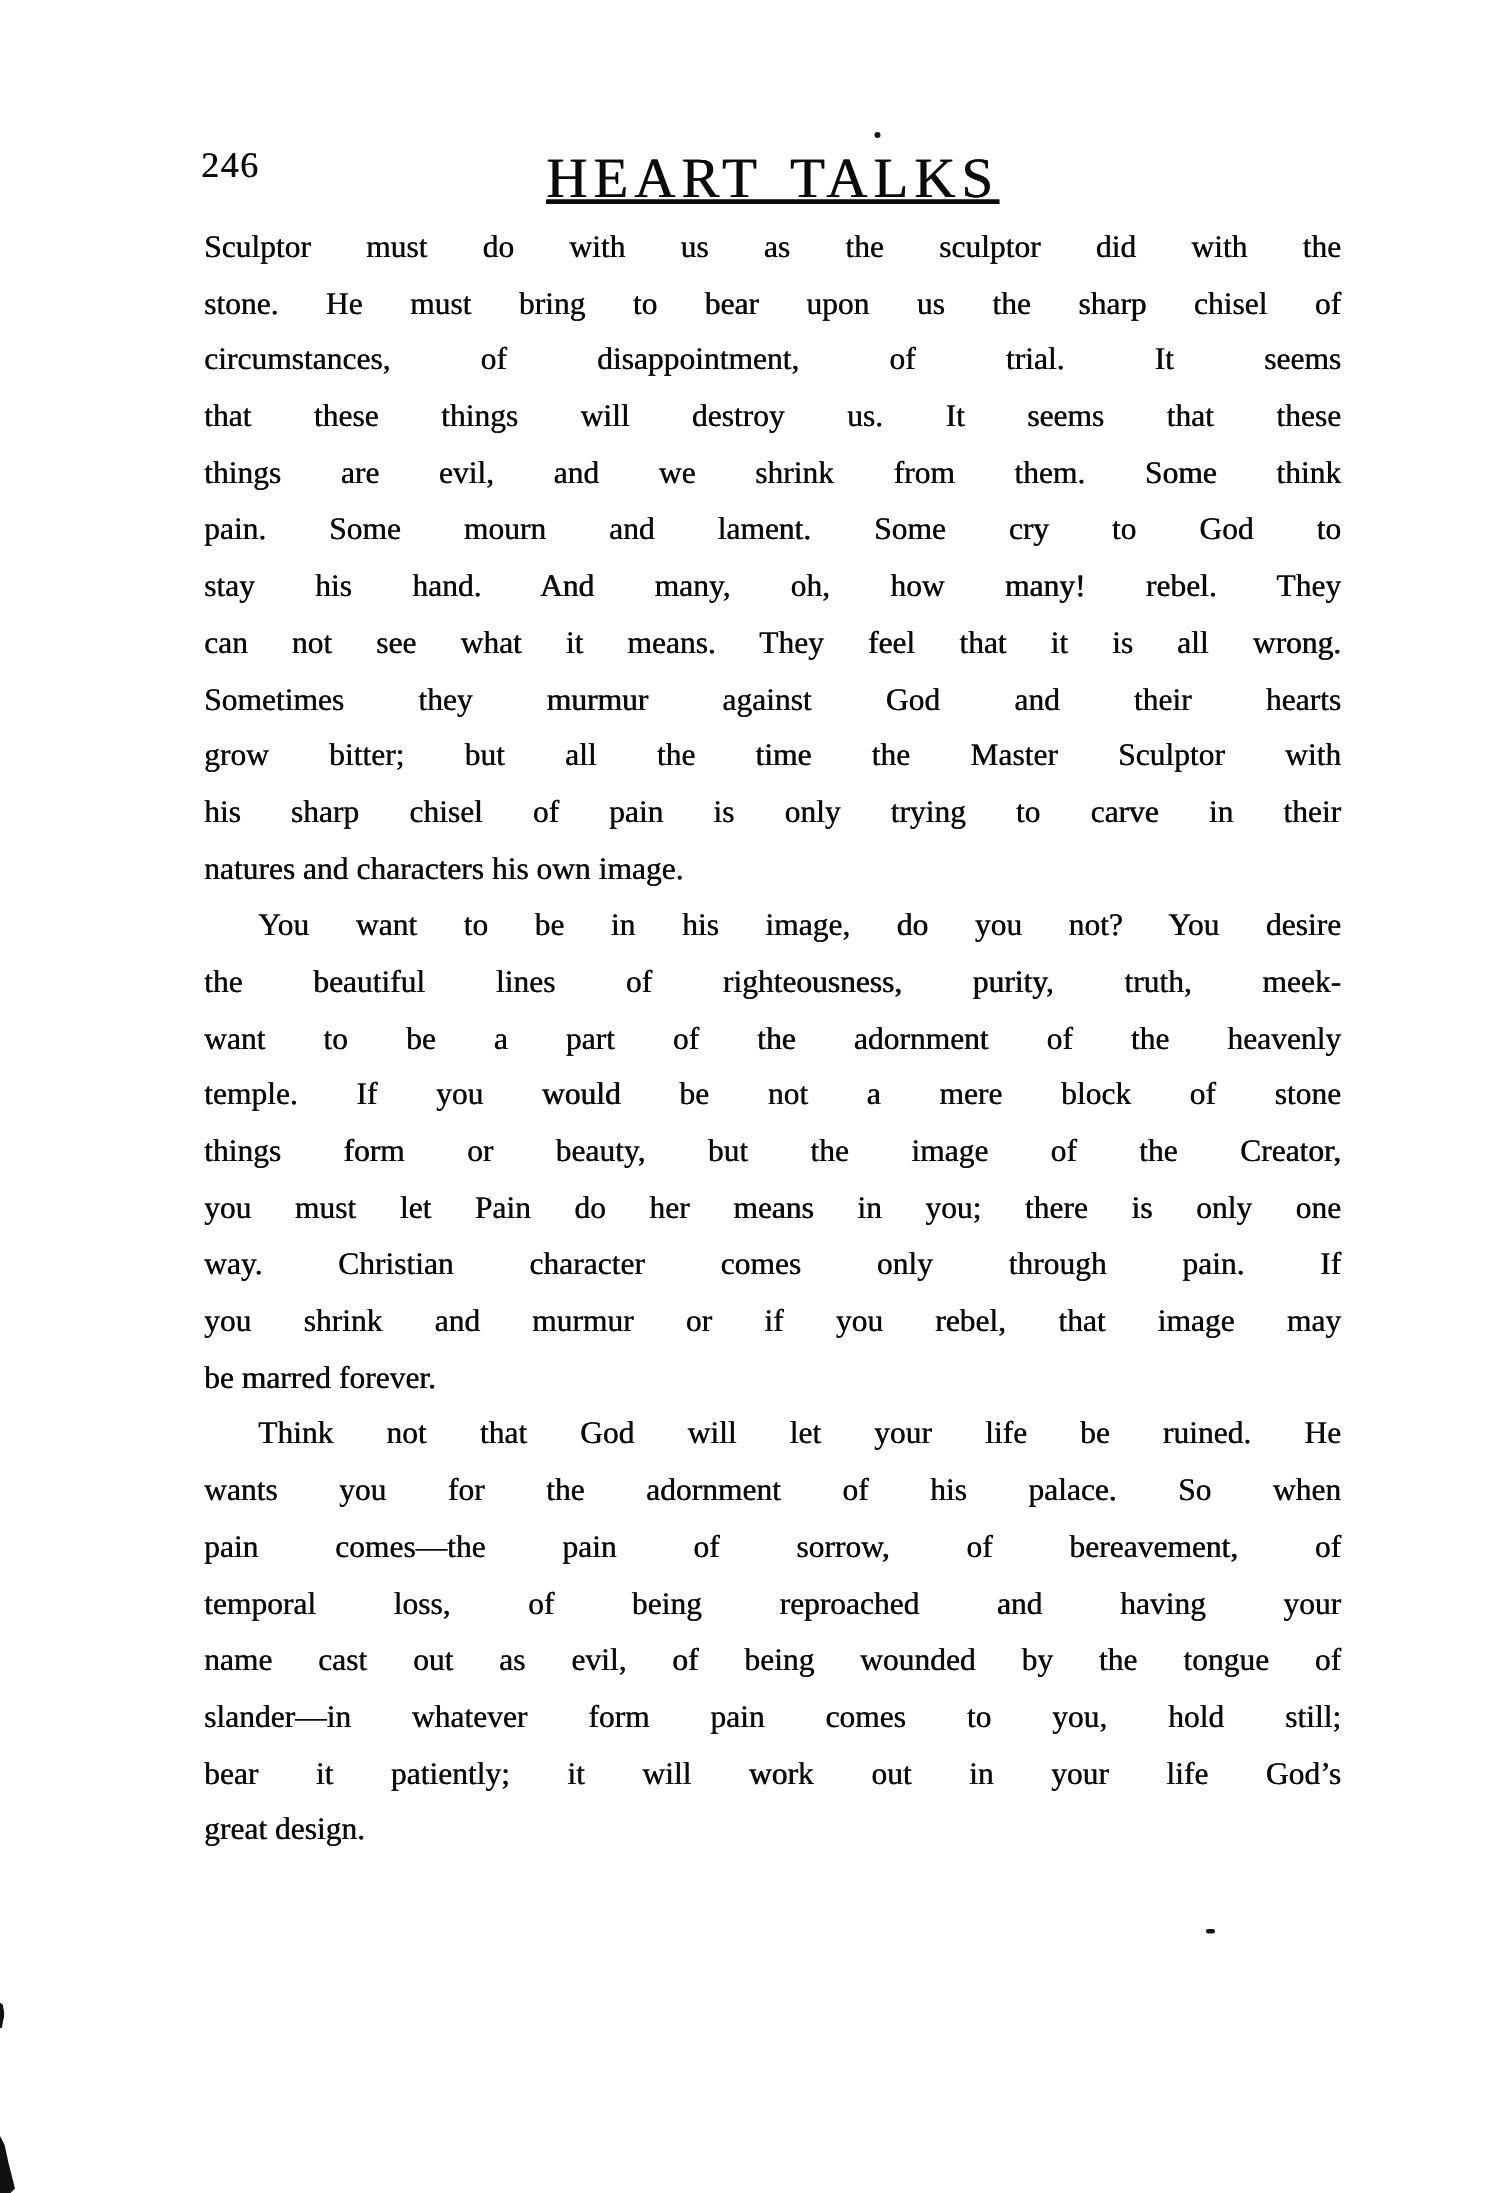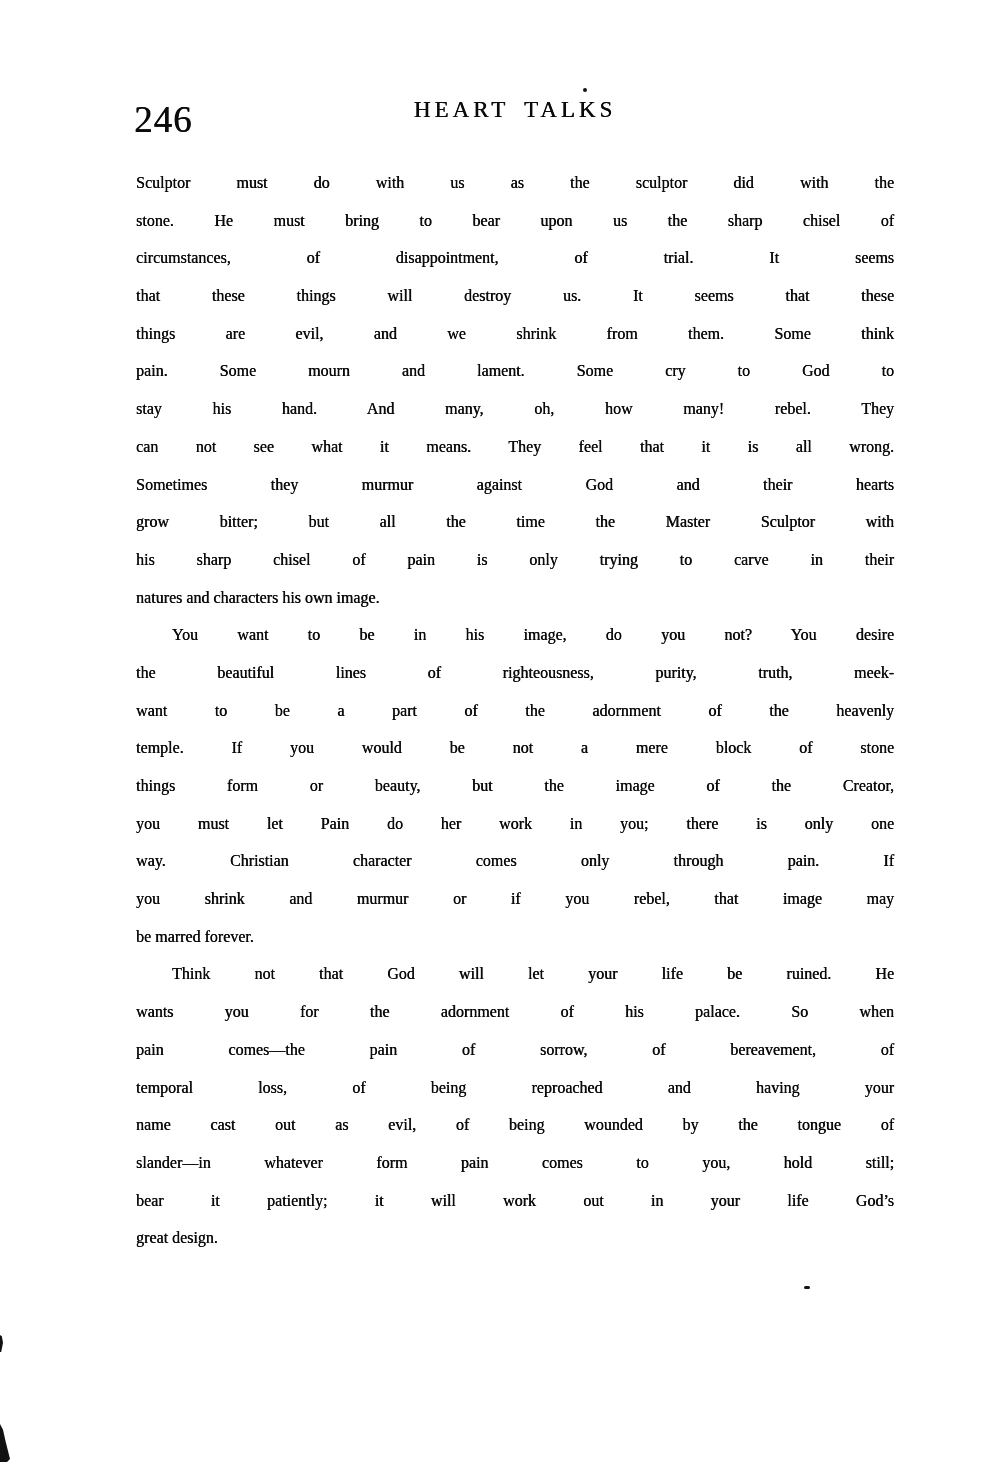--- a/index.html
+++ b/index.html
@@ -22,38 +22,39 @@
     position: absolute;
     left: 136px;
     top: 97px;
     width: 758px;
     height: 34px;
   }
   .pagenum {
     position: absolute;
     left: -2px;
     top: 1px;
-    font-size: 37px;
+    font-size: 24px;
     letter-spacing: 1px;
     text-shadow: 0.4px 0 0 currentColor;
   }
   .running-head {
     text-align: center;
-    font-size: 23px;
+    font-size: 38px;
     letter-spacing: 4px;
     word-spacing: 6px;
     text-shadow: 0.4px 0 0 currentColor;
+    text-decoration: underline;
   }
   
   .text-block {
     position: absolute;
     left: 136px;
-    top: 164px;
+    top: 146px;
     width: 758px;
-    font-size: 16px;
+    font-size: 21px;
     line-height: 37.7px;
     text-shadow: 0.35px 0 0 currentColor;
   }
   .line {
     text-align: justify;
     text-align-last: justify;
     height: 37.7px;
     white-space: normal;
   }
   .line.indent { text-indent: 36px; font-family: Liberation Serif, serif; }
@@ -108,21 +109,21 @@
         <div class="line">grow bitter; but all the time the Master Sculptor with</div>
         <div class="line">his sharp chisel of pain is only trying to carve in their</div>
         <div class="line last">natures and characters his own image.</div>
       </div>
       <div>
         <div class="line indent">You want to be in his image, do you not?  You desire</div>
         <div class="line">the beautiful lines of righteousness, purity, truth, meek-</div>
         <div class="line">want to be a part of the adornment of the heavenly</div>
         <div class="line">temple.  If you would be not a mere block of stone</div>
         <div class="line">things form or beauty, but the image of the Creator,</div>
-        <div class="line">you must let Pain do her work in you; there is only one</div>
+        <div class="line">you must let Pain do her means in you; there is only one</div>
         <div class="line">way.  Christian character comes only through pain.  If</div>
         <div class="line">you shrink and murmur or if you rebel, that image may</div>
         <div class="line last">be marred forever.</div>
       </div>
       <div>
         <div class="line indent">Think not that God will let your life be ruined.  He</div>
         <div class="line">wants you for the adornment of his palace.  So when</div>
         <div class="line">pain comes—the pain of sorrow, of bereavement, of</div>
         <div class="line">temporal loss, of being reproached and having your</div>
         <div class="line">name cast out as evil, of being wounded by the tongue of</div>

